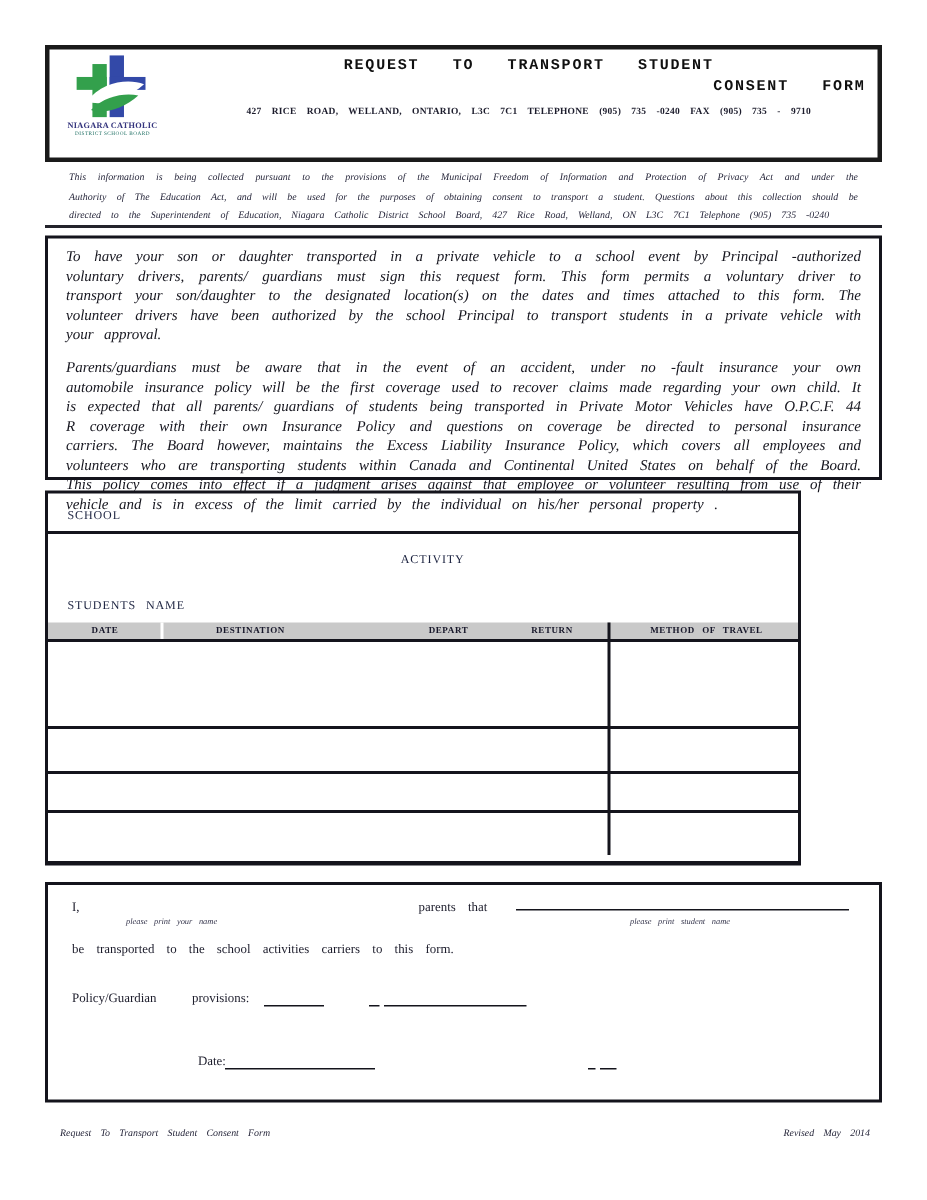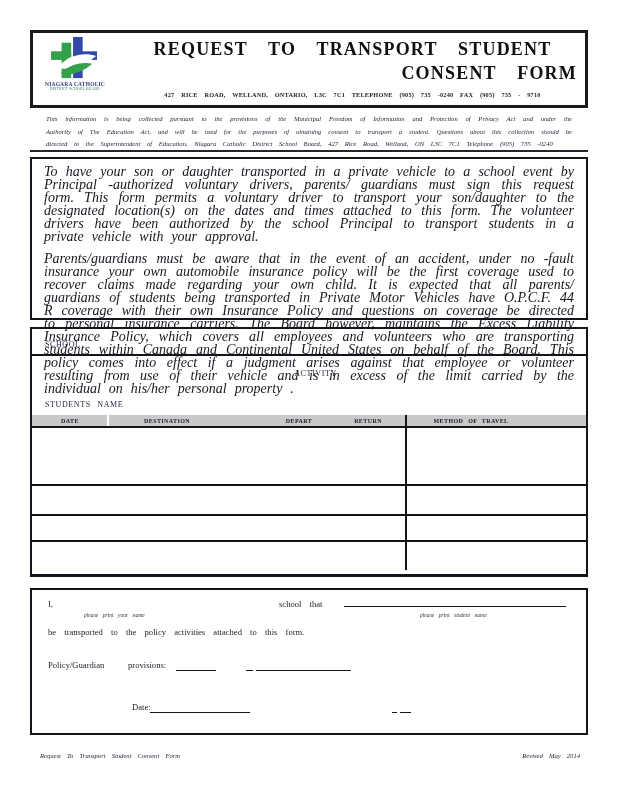--- a/index.html
+++ b/index.html
@@ -14,22 +14,22 @@
   .header-box {
     position:absolute; top:30px; left:30px; width:558px; height:78px;
     border:3px solid #1a1a1a; background:#fff;
   }
   .logo { position:absolute; left:6px; top:3px; width:72px; text-align:center; }
   .logo svg { display:block; margin:0 auto; }
   .logo-name { font-size:5.5px; font-weight:bold; color:#35357e; letter-spacing:0.2px; margin-top:1px; white-space:nowrap; }
   .logo-sub { font-size:3.5px; color:#1d6e62; letter-spacing:0.3px; white-space:nowrap; }
   .title-wrap { position:absolute; left:95px; right:8px; top:6px; text-align:center; }
   .title-l1, .title-l2 {
-    font-size:18px; font-weight:bold; letter-spacing:1.2px; word-spacing:15px;
-    color:#101010; white-space:nowrap;
+    font-size:10px; font-weight:bold; letter-spacing:1.2px; word-spacing:15px;
+    color:#101010; white-space:nowrap;font-family:Liberation Mono, monospace;
   }
   .title-l2 { margin-top:3px;text-align:right; }
   .address {
     margin-top:7px; font-size:6.3px; font-weight:bold; letter-spacing:0.2px;
     word-spacing:5px; color:#1c1c2c; white-space:nowrap;
   }
 
   
   .privacy {
     position:absolute; top:113px; left:46px; width:526px;
@@ -37,27 +37,27 @@
     text-align:justify; word-spacing:5px; color:#27273b;
   }
   .rule { position:absolute; top:150px; left:30px; width:558px; height:2px; background:#23232b; }
 
   
   .intro-box {
     position:absolute; top:157px; left:30px; width:558px; height:163px;
     border:2px solid #14141c; padding:6px 12px 0 12px;
   }
   .intro-box p {
-    font-style:italic; font-size:14px; line-height:13px; text-align:justify;
+    font-style:italic; font-size:10px; line-height:13px; text-align:justify;
     word-spacing:4.5px; color:#16161f; margin-bottom:9px;
   }
 
   
   .details-box {
-    position:absolute; top:327px; left:30px; width:558px; height:250px;
+    position:absolute; top:327px; left:30px; width:504px; height:250px;
     border:2.5px solid #14141c; border-bottom-width:3px;
   }
   .field-label { font-size:8px; letter-spacing:0.6px; word-spacing:4px; color:#1c2340; }
   .row-school  { height:27px; border-bottom:2px solid #14141c; padding:4px 0 0 13px; }
   .row-activity{ height:31px; padding:6px 0 0 13px;text-align:center; }
   .row-student { height:28px; padding:6px 0 0 13px; }
   .thead {
     position:relative; height:13px; background:#c9c9c9;
     border-bottom:2.5px solid #14141c;
   }
@@ -170,24 +170,24 @@
       <div class="trow r2"></div>
       <div class="trow r3"></div>
       <div class="trow r4"></div>
       <div class="vline"></div>
     </div>
   </div>
 
   <div class="consent-box">
     <span class="txt c-i">I,</span>
     <span class="hint c-hint-your">please print your name</span>
-    <span class="txt c-consent-that">school that</span>
+    <span class="txt c-consent-that">parents that</span>
     <div class="blank c-line-student"></div>
     <span class="hint c-hint-student">please print student name</span>
-    <span class="txt c-line2">be transported to the policy activities attached to this form.</span>
+    <span class="txt c-line2">be transported to the school activities carriers to this form.</span>
 
     <span class="txt c-parent">Policy/Guardian</span>
     <span class="txt c-signature">provisions:</span>
     <div class="blank c-sig-line1"></div>
     <div class="blank c-sig-mark"></div>
     <div class="blank c-sig-line2"></div>
 
     <span class="txt c-date">Date:</span>
     <div class="blank c-date-line"></div>
     <div class="blank c-mark1"></div>

